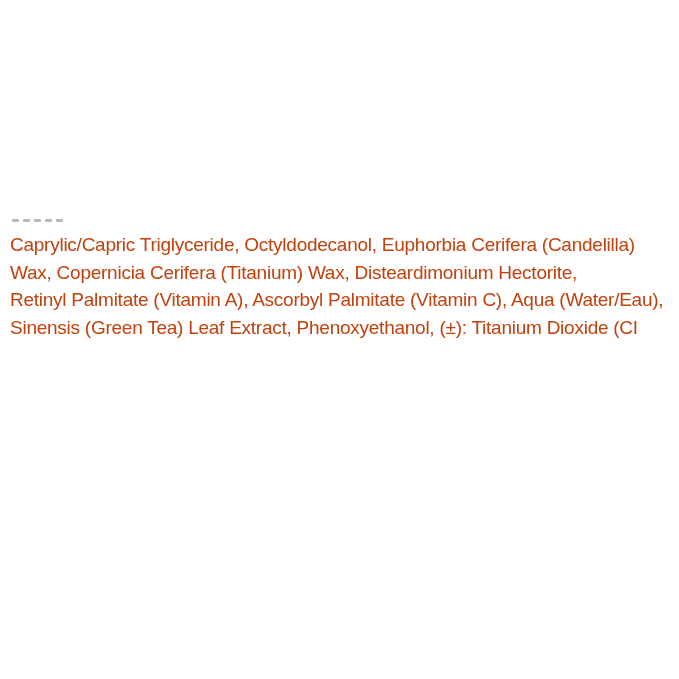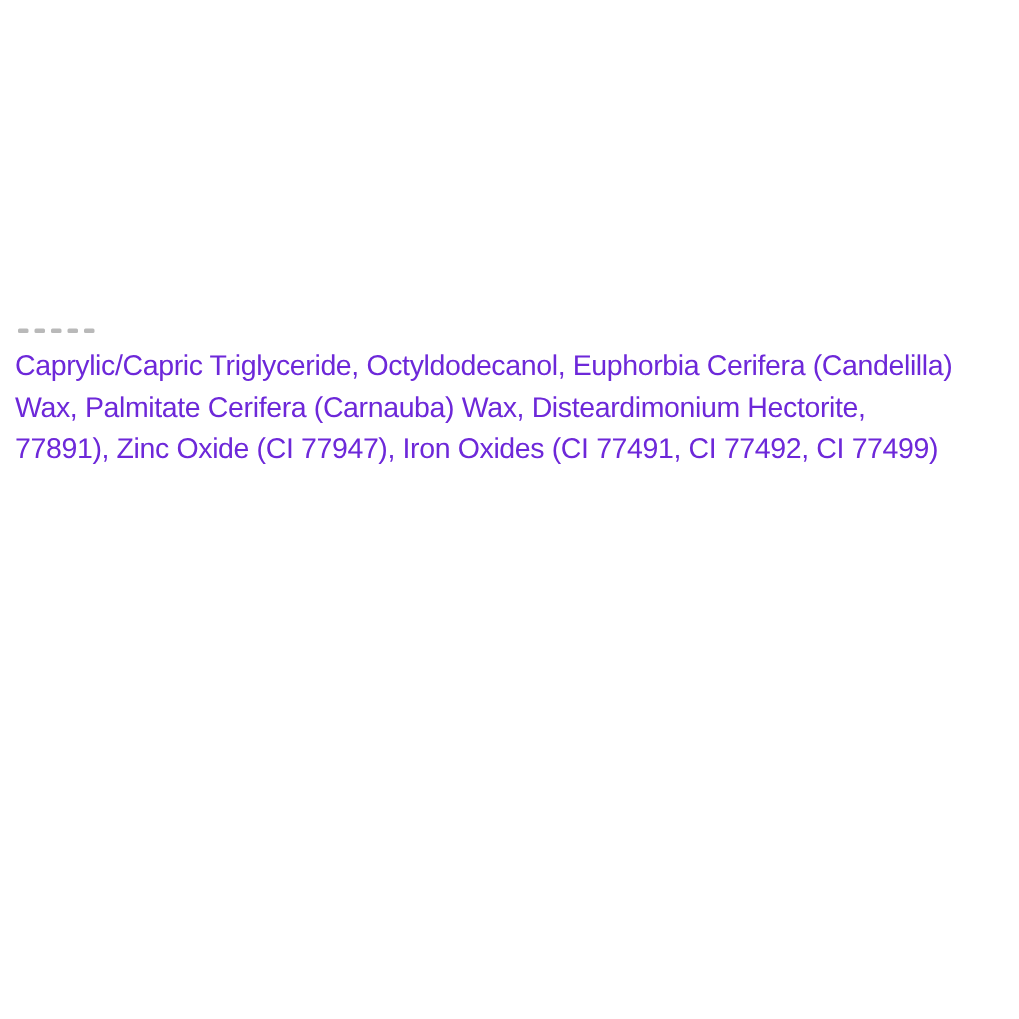--- a/index.html
+++ b/index.html
@@ -55,19 +55,20 @@
 <div class="canvas">
 
   <div class="cropped-marks">
     <span class="dash"></span>
     <span class="dash"></span>
     <span class="dash"></span>
     <span class="dash"></span>
     <span class="dash"></span>
   </div>
 
-  <div class="ingredients" style="color: #6d28d9;">
+  <div class="ingredients" style="color: #c2410c;">
     <div class="line">Caprylic/Capric Triglyceride, Octyldodecanol, Euphorbia Cerifera (Candelilla)</div>
-    <div class="line">Wax, Palmitate Cerifera (Carnauba) Wax, Disteardimonium Hectorite,</div>
-    <div class="line">77891), Zinc Oxide (CI 77947), Iron Oxides (CI 77491, CI 77492, CI 77499)</div>
+    <div class="line">Wax, Copernicia Cerifera (Titanium) Wax, Disteardimonium Hectorite,</div>
+    <div class="line">Retinyl Palmitate (Vitamin A), Ascorbyl Palmitate (Vitamin C), Aqua (Water/Eau),</div>
+    <div class="line">Sinensis (Green Tea) Leaf Extract, Phenoxyethanol, (±): Titanium Dioxide (CI</div>
   </div>
 
 </div>
 
 </body></html>

